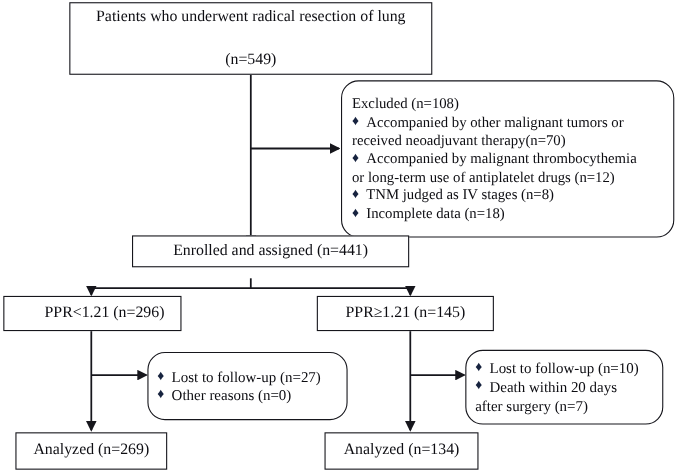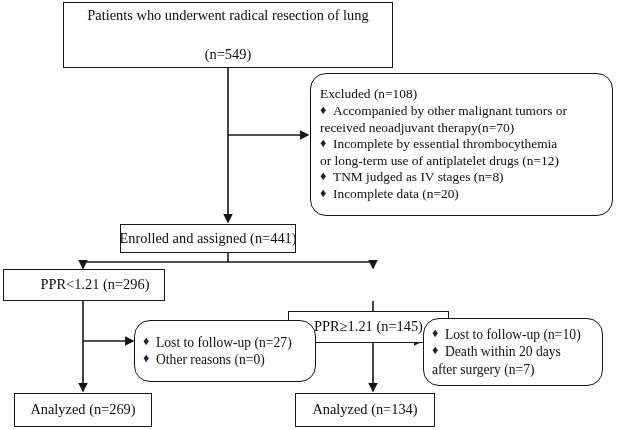--- a/index.html
+++ b/index.html
@@ -103,44 +103,44 @@
     <span class="line eline">Excluded (n=108)</span>
 
     <div class="hang">
       <span class="bullet">♦</span>
       <span class="line eline">Accompanied by other malignant tumors or</span>
     </div>
     <span class="line eline indent">received neoadjuvant therapy(n=70)</span>
 
     <div class="hang">
       <span class="bullet">♦</span>
-      <span class="line eline">Incomplete by essential thrombocythemia</span>
+      <span class="line eline">Accompanied by malignant thrombocythemia</span>
     </div>
     <span class="line eline indent">or long-term use of antiplatelet drugs (n=12)</span>
 
     <div class="hang">
       <span class="bullet">♦</span>
       <span class="line eline">TNM judged as IV stages (n=8)</span>
     </div>
 
     <div class="hang">
       <span class="bullet">♦</span>
-      <span class="line eline">Incomplete data (n=20)</span>
+      <span class="line eline">Incomplete data (n=18)</span>
     </div>
   </div>
 
-  <div class="node center" style="left:120px; top:224px; width:176px; height:29px;">
+  <div class="node center" style="left:120px; top:214px; width:252px; height:29px;">
     <span class="line tline">Enrolled and assigned (n=441)</span>
   </div>
 
   <div class="node center" style="left:3px; top:269px; width:162px; height:32px;padding-left:22px;">
     <span class="line tline">PPR&lt;1.21 (n=296)</span>
   </div>
 
-  <div class="node center" style="left:288px; top:269px; width:161px; height:32px;margin-top:42px;">
+  <div class="node center" style="left:288px; top:269px; width:161px; height:32px;">
     <span class="line tline">PPR≥1.21 (n=145)</span>
   </div>
 
   <div class="node rounded listbox" style="left:134px; top:320px; width:182px; height:62px; padding:4px 6px 4px 8px;">
     <div class="hang">
       <span class="bullet">♦</span>
       <span class="line bline">Lost to follow-up (n=27)</span>
     </div>
     <div class="hang">
       <span class="bullet">♦</span>

